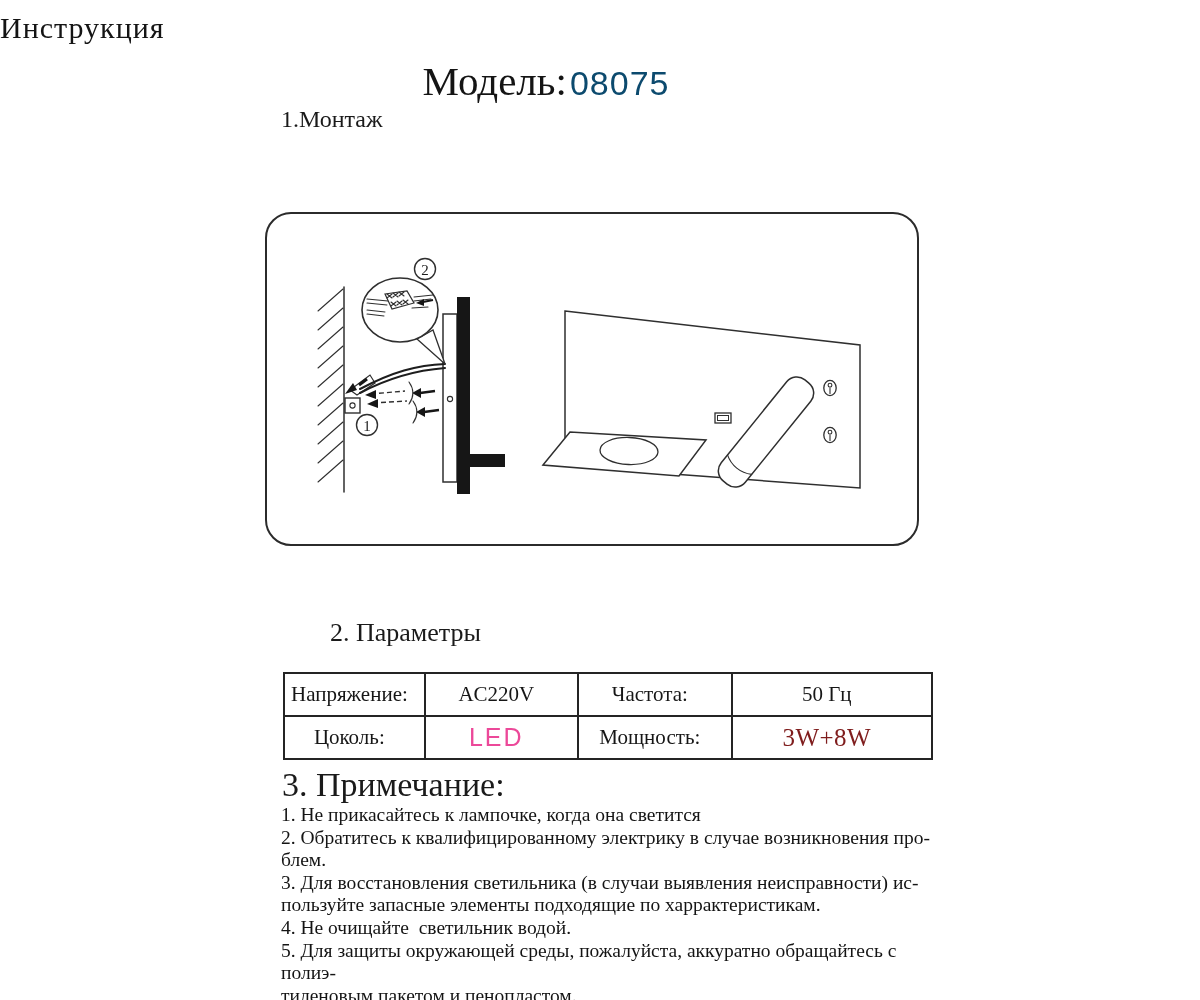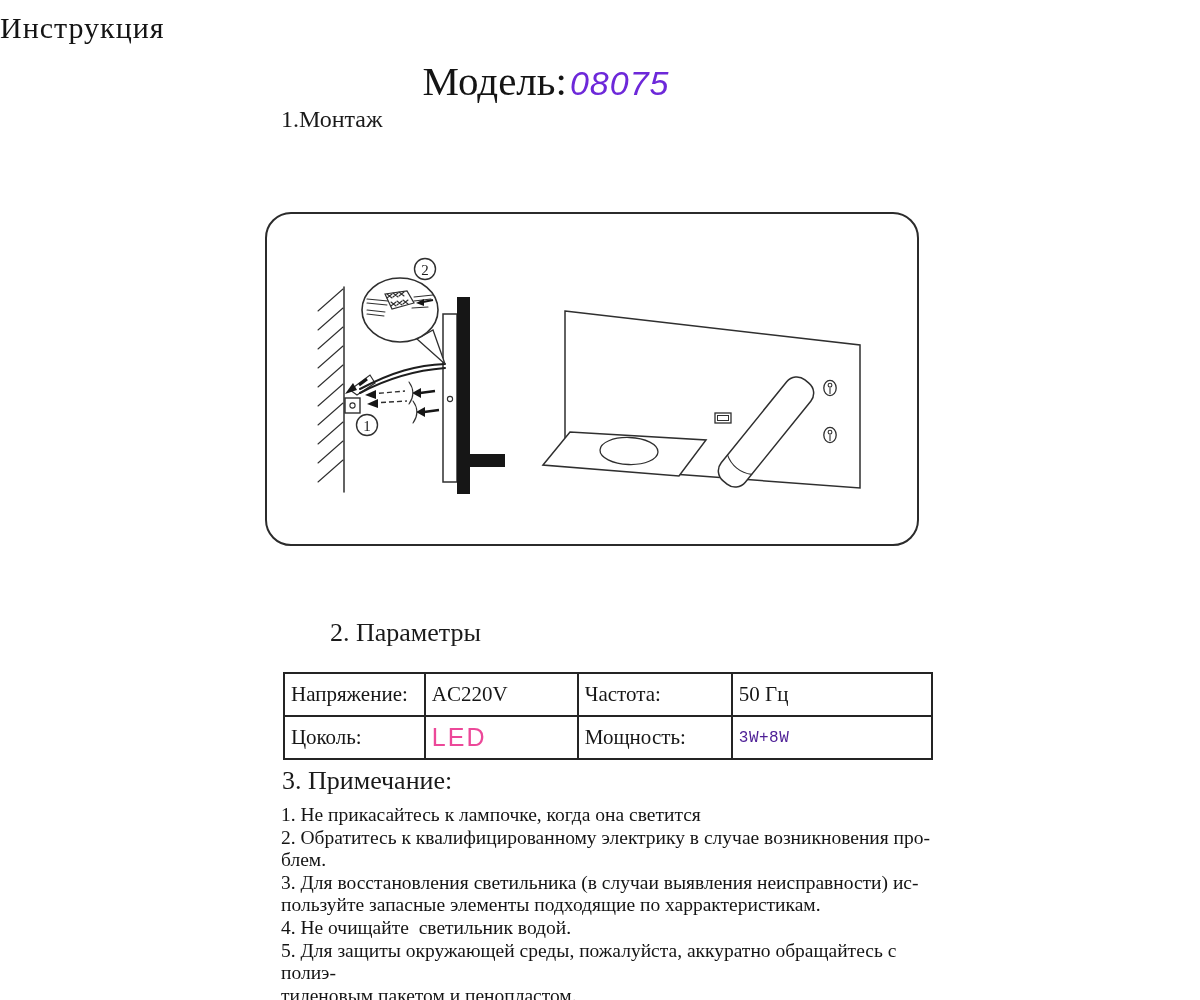--- a/index.html
+++ b/index.html
@@ -12,42 +12,42 @@
     left:0;top:2px;width:1200px;
     font-size:30px;line-height:52px;color:#141414;letter-spacing:1px;
   }
   .model-line{
     left:0;top:58px;width:1092px;display:flex;justify-content:center;
     align-items:baseline;color:#141414;
   }
   .model-label{font-size:41px;line-height:46px;}
   .model-number{
     font-family:"Liberation Sans",sans-serif;font-size:34px;
-    margin-left:3px;letter-spacing:1px;color:#6d28d9;font-style:italic;
+    margin-left:3px;letter-spacing:1px;color:#0c4a6e;
   }
   .h-montage{left:281px;top:106px;font-size:24px;color:#1a1a1a;}
   .h-params{left:282px;top:618px;font-size:26px;color:#1a1a1a;margin-left:48px;}
-  .h-notes{left:282px;top:766px;font-size:26px;color:#1a1a1a;}
+  .h-notes{left:282px;top:766px;font-size:34px;color:#1a1a1a;}
 
   .diagram-box{
     left:265px;top:212px;width:650px;height:330px;
     border:2px solid #2b2b2b;border-radius:26px;background:#fff;
   }
   .diagram-box svg{display:block;}
 
   table.params{
     position:absolute;left:283px;top:672px;border-collapse:collapse;
     table-layout:fixed;font-size:21px;color:#161616;
   }
   table.params td{
     border:2px solid #242424;height:41px;padding:0 16px 0 6px;
-    vertical-align:middle;overflow:hidden;white-space:nowrap;
+    vertical-align:middle;overflow:hidden;white-space:nowrap;text-align:center;
   }
   td.cell-sans-big{font-family:"Liberation Sans",sans-serif;font-size:25px;letter-spacing:2px;color:#ec4899;}
-  td.cell-sans{font-family:Liberation Mono, monospace;font-size:16px;letter-spacing:0.5px;color:#4c1d95;}
+  td.cell-sans{font-family:Liberation Serif, serif;font-size:25px;letter-spacing:0.5px;color:#7f1d1d;}
 
   .notes{
     left:281px;top:804px;width:652px;font-size:19.5px;line-height:22.6px;
     color:#141414;
   }
   .note-line{white-space:pre-wrap;}
 
   
   .ln{stroke:#2f2f2f;stroke-width:1.5;fill:none;stroke-linecap:round;}
   .thin{stroke:#2f2f2f;stroke-width:1.1;fill:none;stroke-linecap:round;}

